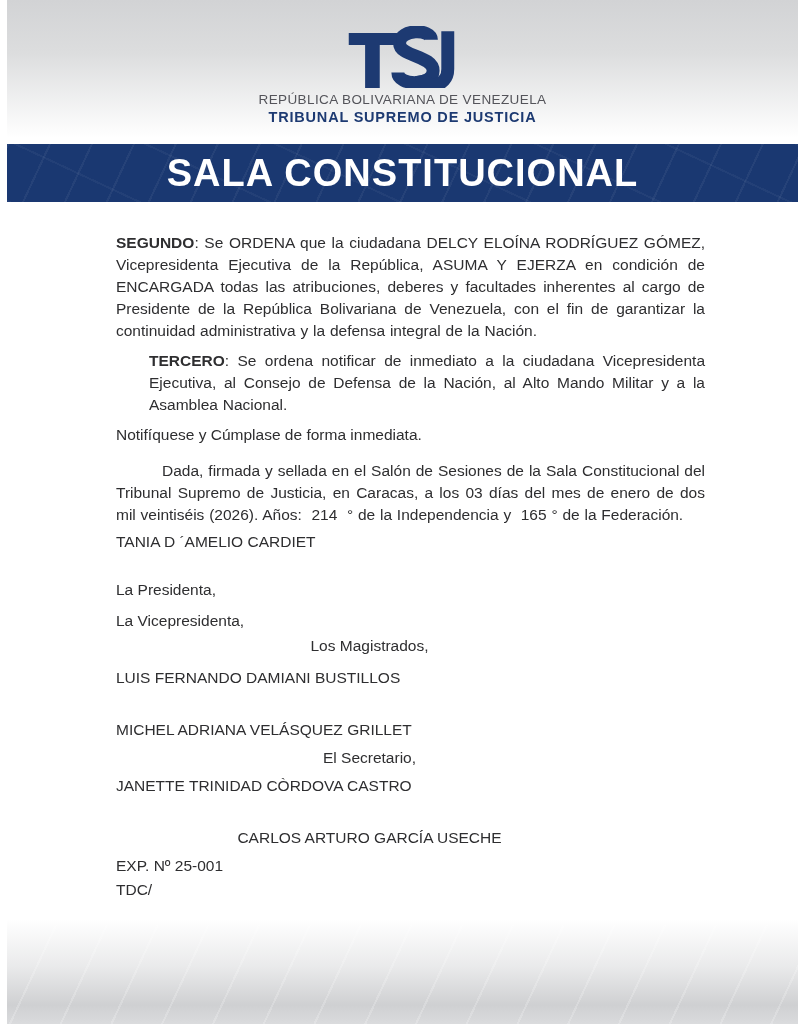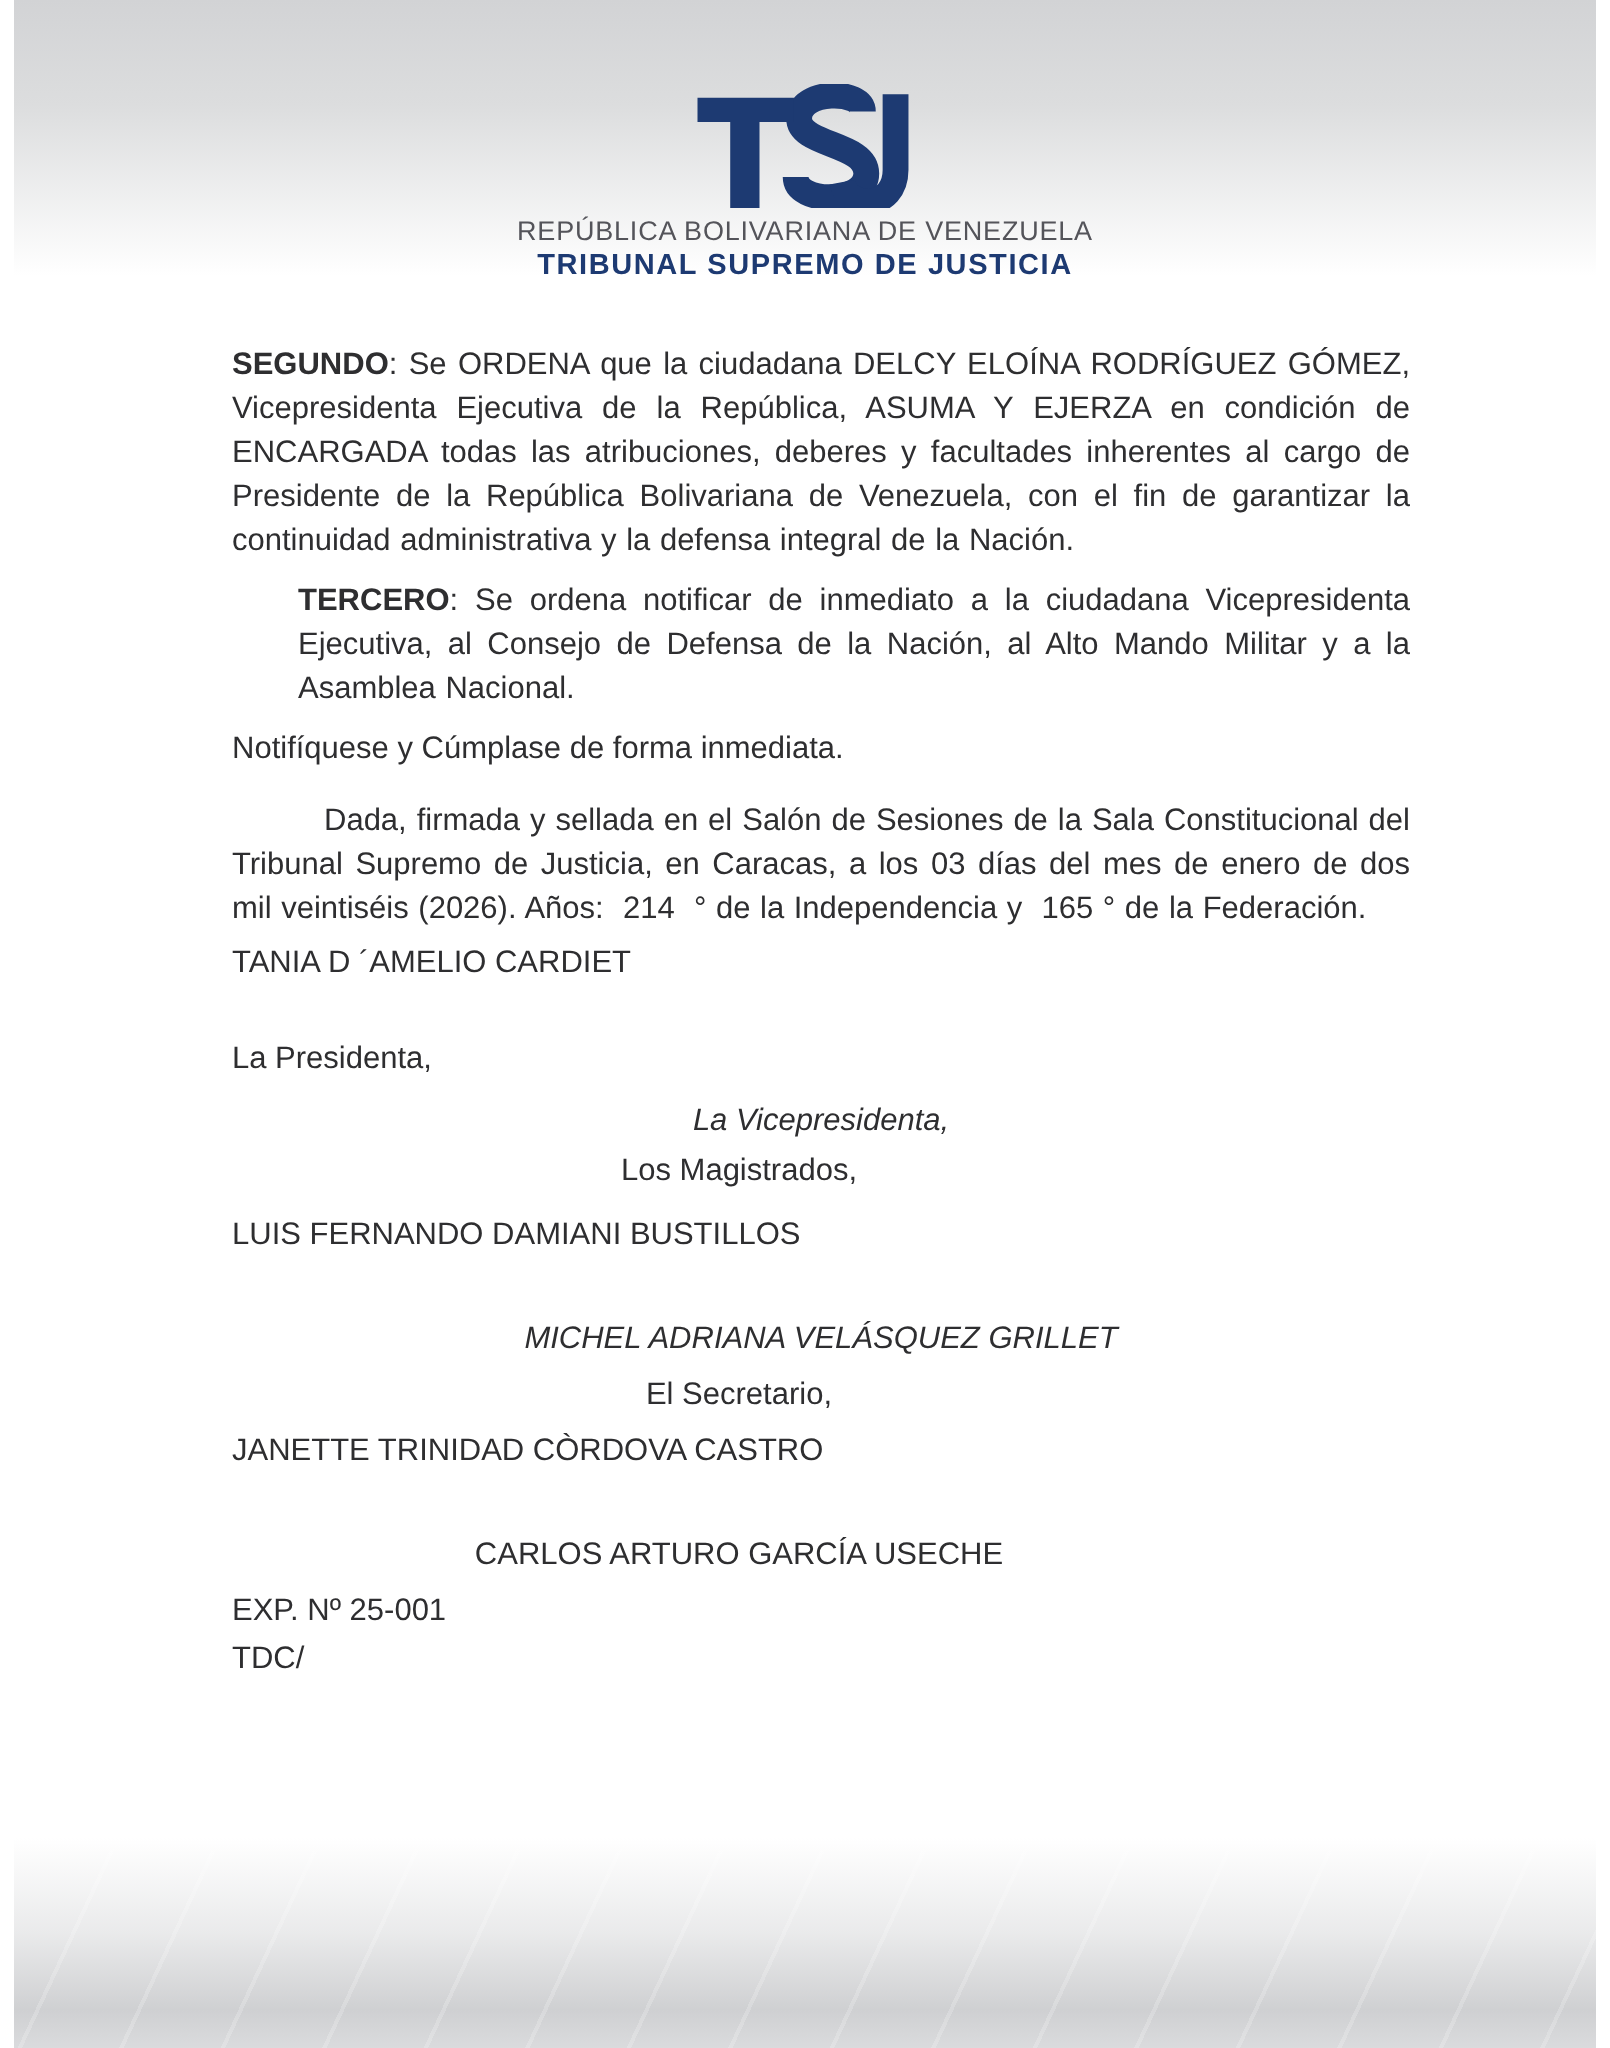--- a/index.html
+++ b/index.html
@@ -15,21 +15,21 @@
   }
   .bottom-band {
     position:absolute; bottom:0; left:7px; right:7px; height:105px;
     background:linear-gradient(180deg,rgba(210,211,213,0) 0%,rgba(208,209,211,.45) 45%,#cfd0d2 82%,#dadbdd 100%);
   }
   .bottom-band::before{
     content:""; position:absolute; inset:0;
     background:repeating-linear-gradient(115deg, rgba(255,255,255,.20) 0 2px, transparent 2px 46px);
   }
   
-  .letterhead { position:relative; text-align:center; padding-top:42px; }
+  .letterhead { position:relative; text-align:center; padding-top:26px; }
   .logo-svg { display:block; margin:0 auto; }
   .republic {
     font-size:13.5px; letter-spacing:.4px; color:var(--republic-gray,#54545a);
     margin-top:4px; line-height:16px;
   }
   .tribunal {
     font-size:14.5px; font-weight:bold; letter-spacing:.8px;
     color:var(--navy,#1d3a72); margin-top:1px; line-height:17px;
   }
   
@@ -53,21 +53,21 @@
     position:relative; padding:30px 100px 0 116px;
     font-size:15.5px; line-height:22px;
   }
   .para { margin:0; text-align:justify; word-spacing:.5px; }
   .para .lead { font-weight:bold; }
   .p2 { margin-top:8px;margin-left:33px; }
   .notice { margin:8px 0 0; }
   .closing { margin:14px 0 0; text-align:justify; text-indent:46px; word-spacing:.5px; }
   
   .sig { line-height:22px; white-space:nowrap; }
-  .right  { text-align:center;font-style:italic; }
+  .right  { text-align:left; }
   .center { text-align:center; padding-right:82px; }
   .mt2{margin-top:2px}.mt3{margin-top:3px}.mt5{margin-top:5px}.mt6{margin-top:6px}
   .mt9{margin-top:9px}.mt10{margin-top:10px}.mt26{margin-top:26px}.mt30{margin-top:30px}
 </style>
 </head>
 <body>
 
 <div class="page">
 
   <div class="top-band"></div>
@@ -77,20 +77,23 @@
       <g fill="none" stroke="#1d3a72" stroke-width="15">
         <path d="M98 16 C 98 3, 61 3, 61 20 C 61 36, 100 34, 100 52 C 100 70, 59 70, 59 54"></path>
         <path d="M117 6 V 50 C 117 73, 89 73, 86 57"></path>
       </g>
       <path fill="#1d3a72" d="M2 8 h56 v14 h-20 v50 h-17 v-50 H2 Z"></path>
     </svg>
     <div class="republic">REPÚBLICA BOLIVARIANA DE VENEZUELA</div>
     <div class="tribunal">TRIBUNAL SUPREMO DE JUSTICIA</div>
   </header>
 
+  <div class="banner">
+    <span class="banner-title">SALA CONSTITUCIONAL</span>
+  </div>
 
   <main class="content">
 
     <p class="para"><strong class="lead">SEGUNDO</strong><span>: Se ORDENA que la ciudadana DELCY ELOÍNA RODRÍGUEZ GÓMEZ, Vicepresidenta Ejecutiva de la República, ASUMA Y EJERZA en condición de ENCARGADA todas las atribuciones, deberes y facultades inherentes al cargo de Presidente de la República Bolivariana de Venezuela, con el fin de garantizar la continuidad administrativa y la defensa integral de la Nación.</span></p>
 
     <p class="para p2"><strong class="lead">TERCERO</strong><span>: Se ordena notificar de inmediato a la ciudadana Vicepresidenta Ejecutiva, al Consejo de Defensa de la Nación, al Alto Mando Militar y a la Asamblea Nacional.</span></p>
 
     <p class="notice">Notifíquese y Cúmplase de forma inmediata.</p>
 
     <p class="closing">Dada, firmada y sellada en el Salón de Sesiones de la Sala Constitucional del Tribunal Supremo de Justicia, en Caracas, a los 03 días del mes de enero de dos mil veintiséis (2026). Años:&nbsp; 214&nbsp; ° de la Independencia y&nbsp; 165 ° de la Federación.</p>

